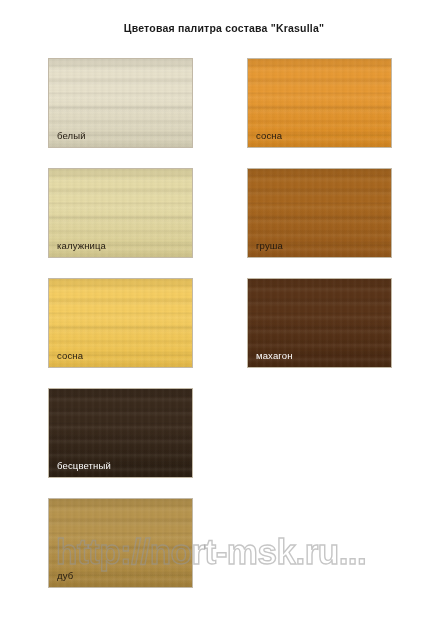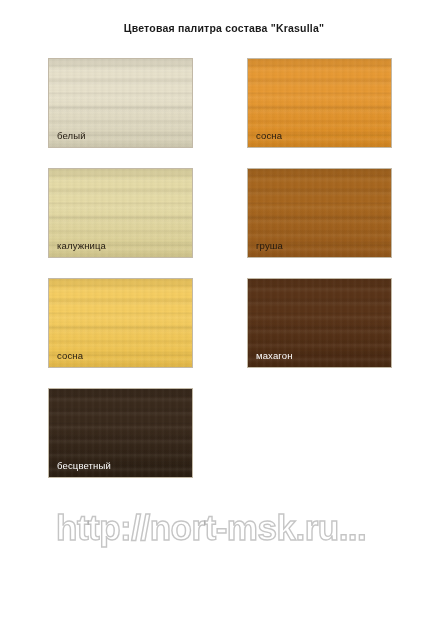--- a/index.html
+++ b/index.html
@@ -121,21 +121,21 @@
     line-height: 1;
     z-index: 6;
     white-space: nowrap;
   }
   .swatch-label.dark  { color: #231a10; }
   .swatch-label.light { color: #ffffff; }
 
   #watermark {
     position: absolute;
     left: 56px;
-    top: 510px;
+    top: 534px;
     width: 392px;
     font-size: 35px;
     font-weight: bold;
     letter-spacing: -0.5px;
     color: rgba(255, 255, 255, 0.0);
     -webkit-text-stroke: 1.4px rgba(150, 150, 150, 0.55);
     white-space: nowrap;
     pointer-events: none;
     z-index: 20;
     line-height: 1;
@@ -205,17 +205,25 @@
       <div class="swatch">
         <div class="swatch-base" style="background: linear-gradient(rgb(58, 42, 28) 0%, rgb(58, 42, 28) 42%, rgb(44, 31, 19) 100%);"></div>
         <div class="grain-bands"></div>
         <div class="grain-fine"></div>
         <div class="grain-streaks"></div>
         <div class="grain-vert"></div>
         <div class="swatch-label light">бесцветный</div>
       </div>
     </div>
     <div class="swatch-row">
+      <div class="swatch">
+        <div class="swatch-base" style="background: linear-gradient(rgb(184, 149, 78) 0%, rgb(184, 149, 78) 42%, rgb(168, 132, 60) 100%);"></div>
+        <div class="grain-bands"></div>
+        <div class="grain-fine"></div>
+        <div class="grain-streaks"></div>
+        <div class="grain-vert"></div>
+        <div class="swatch-label dark">дуб</div>
+      </div>
       <div class="swatch empty"></div>
     </div>
   </div>
 
 <div id="watermark">http://nort-msk.ru...</div>
 
 </body></html>

